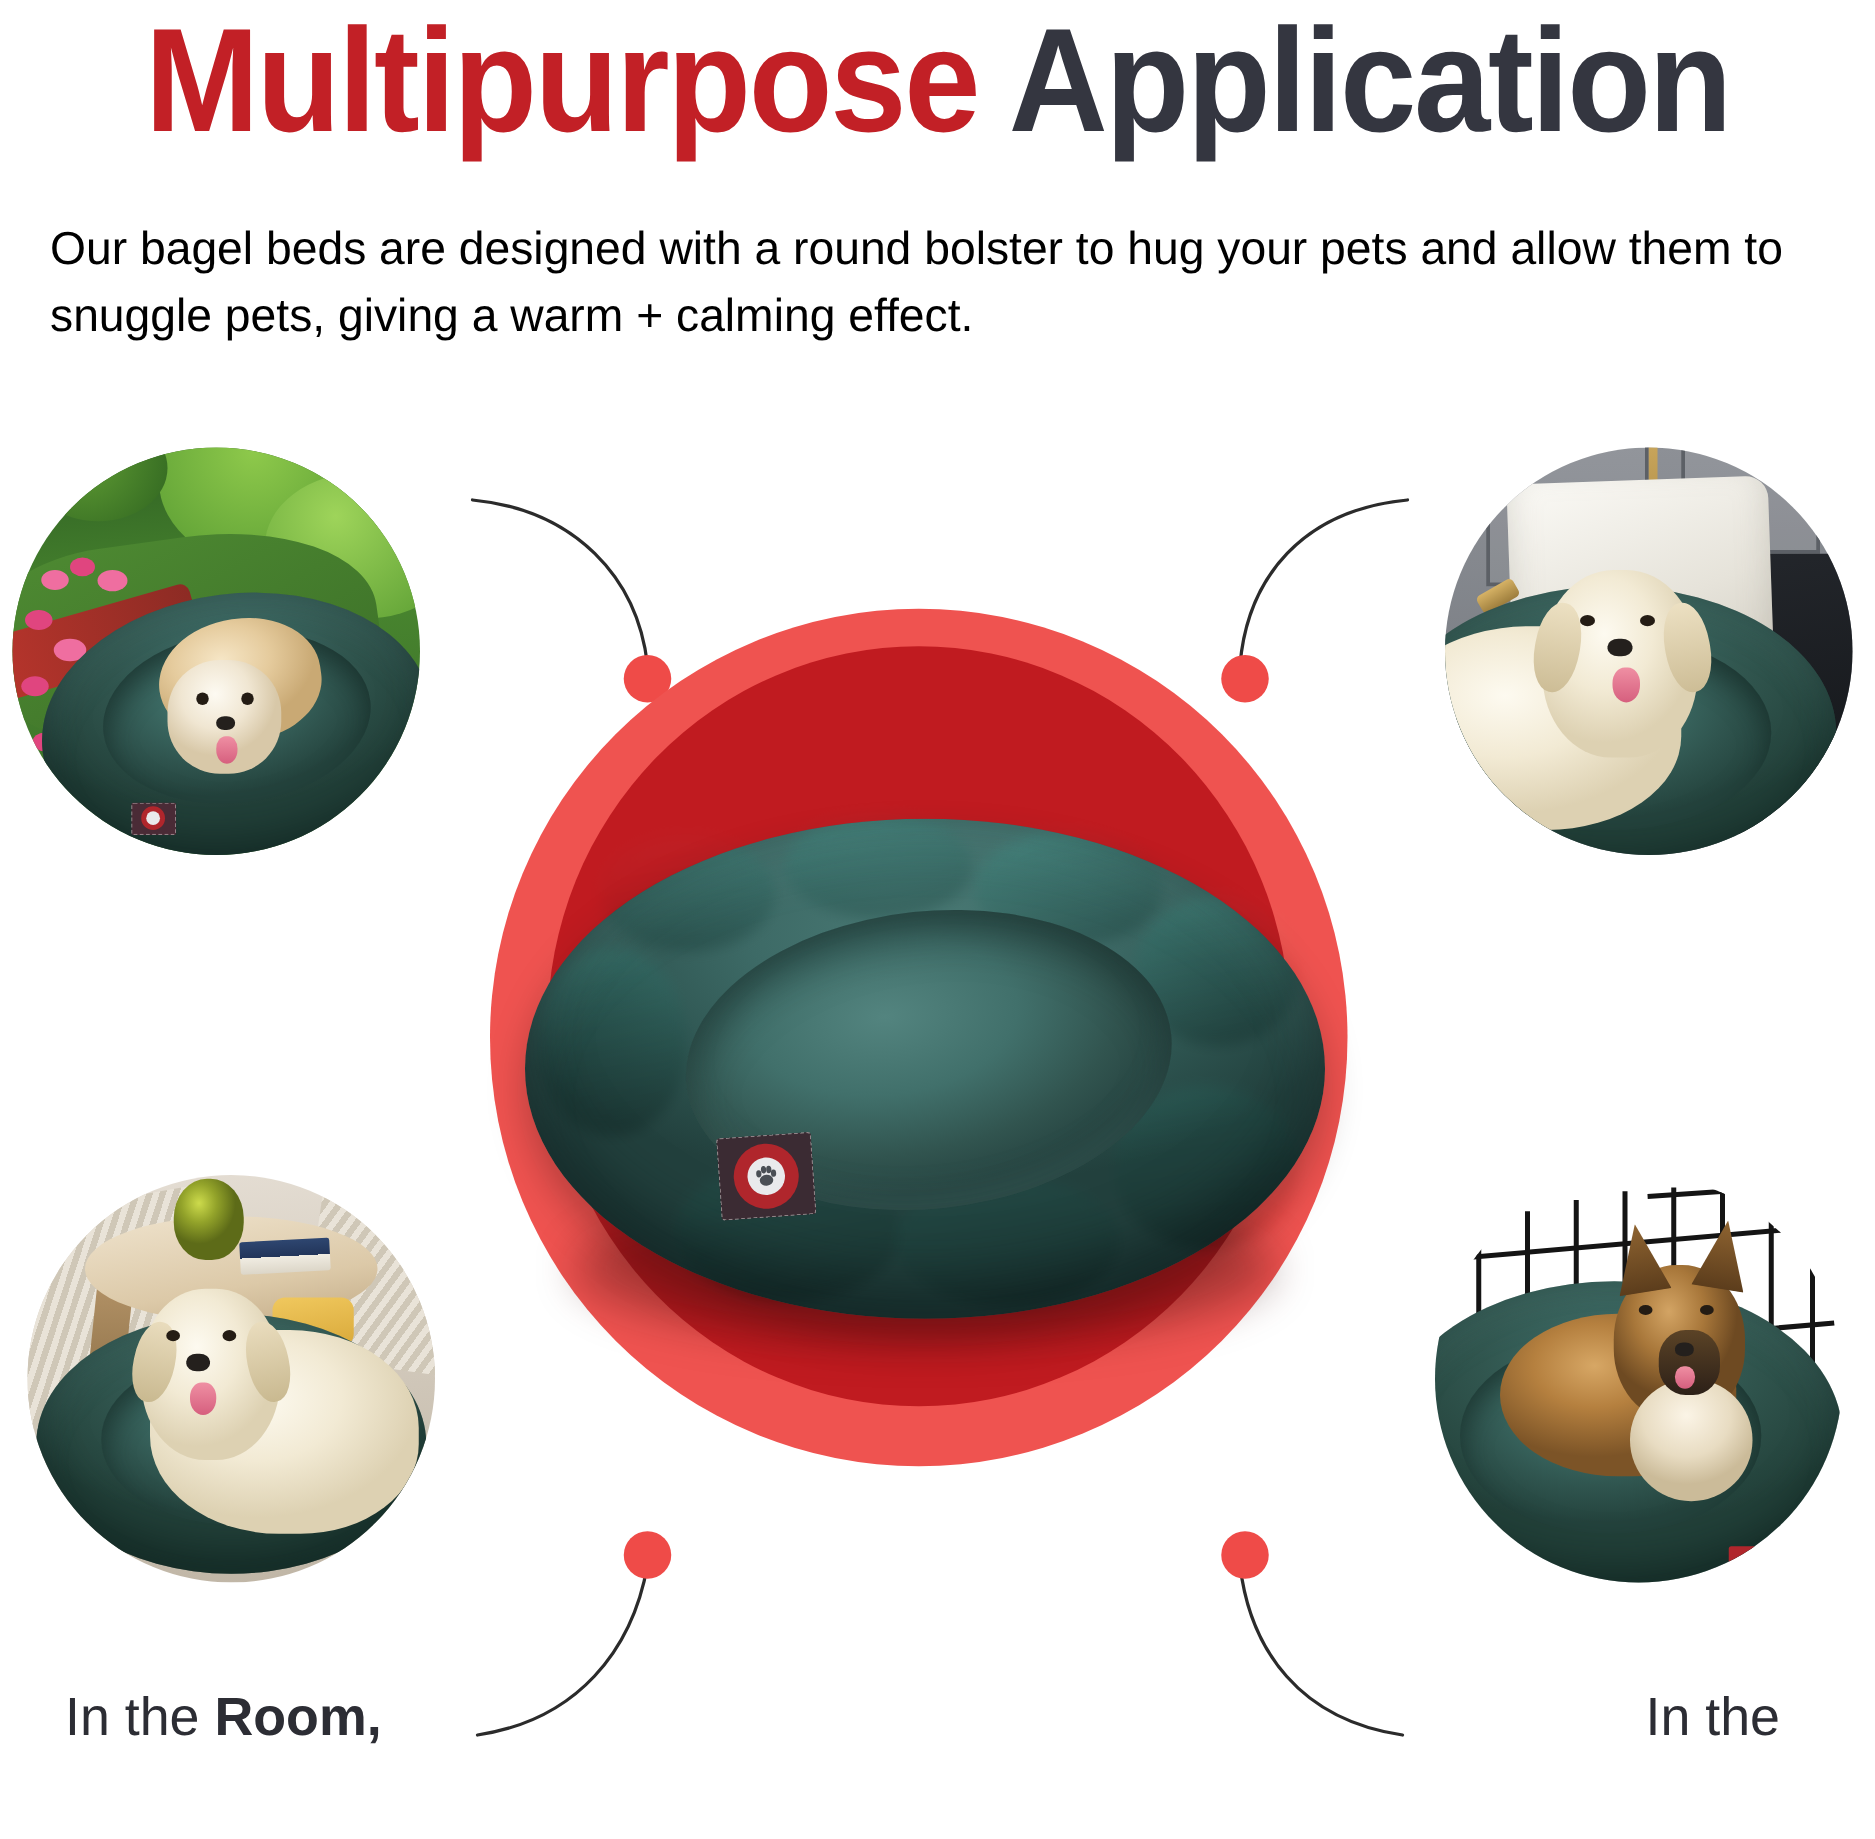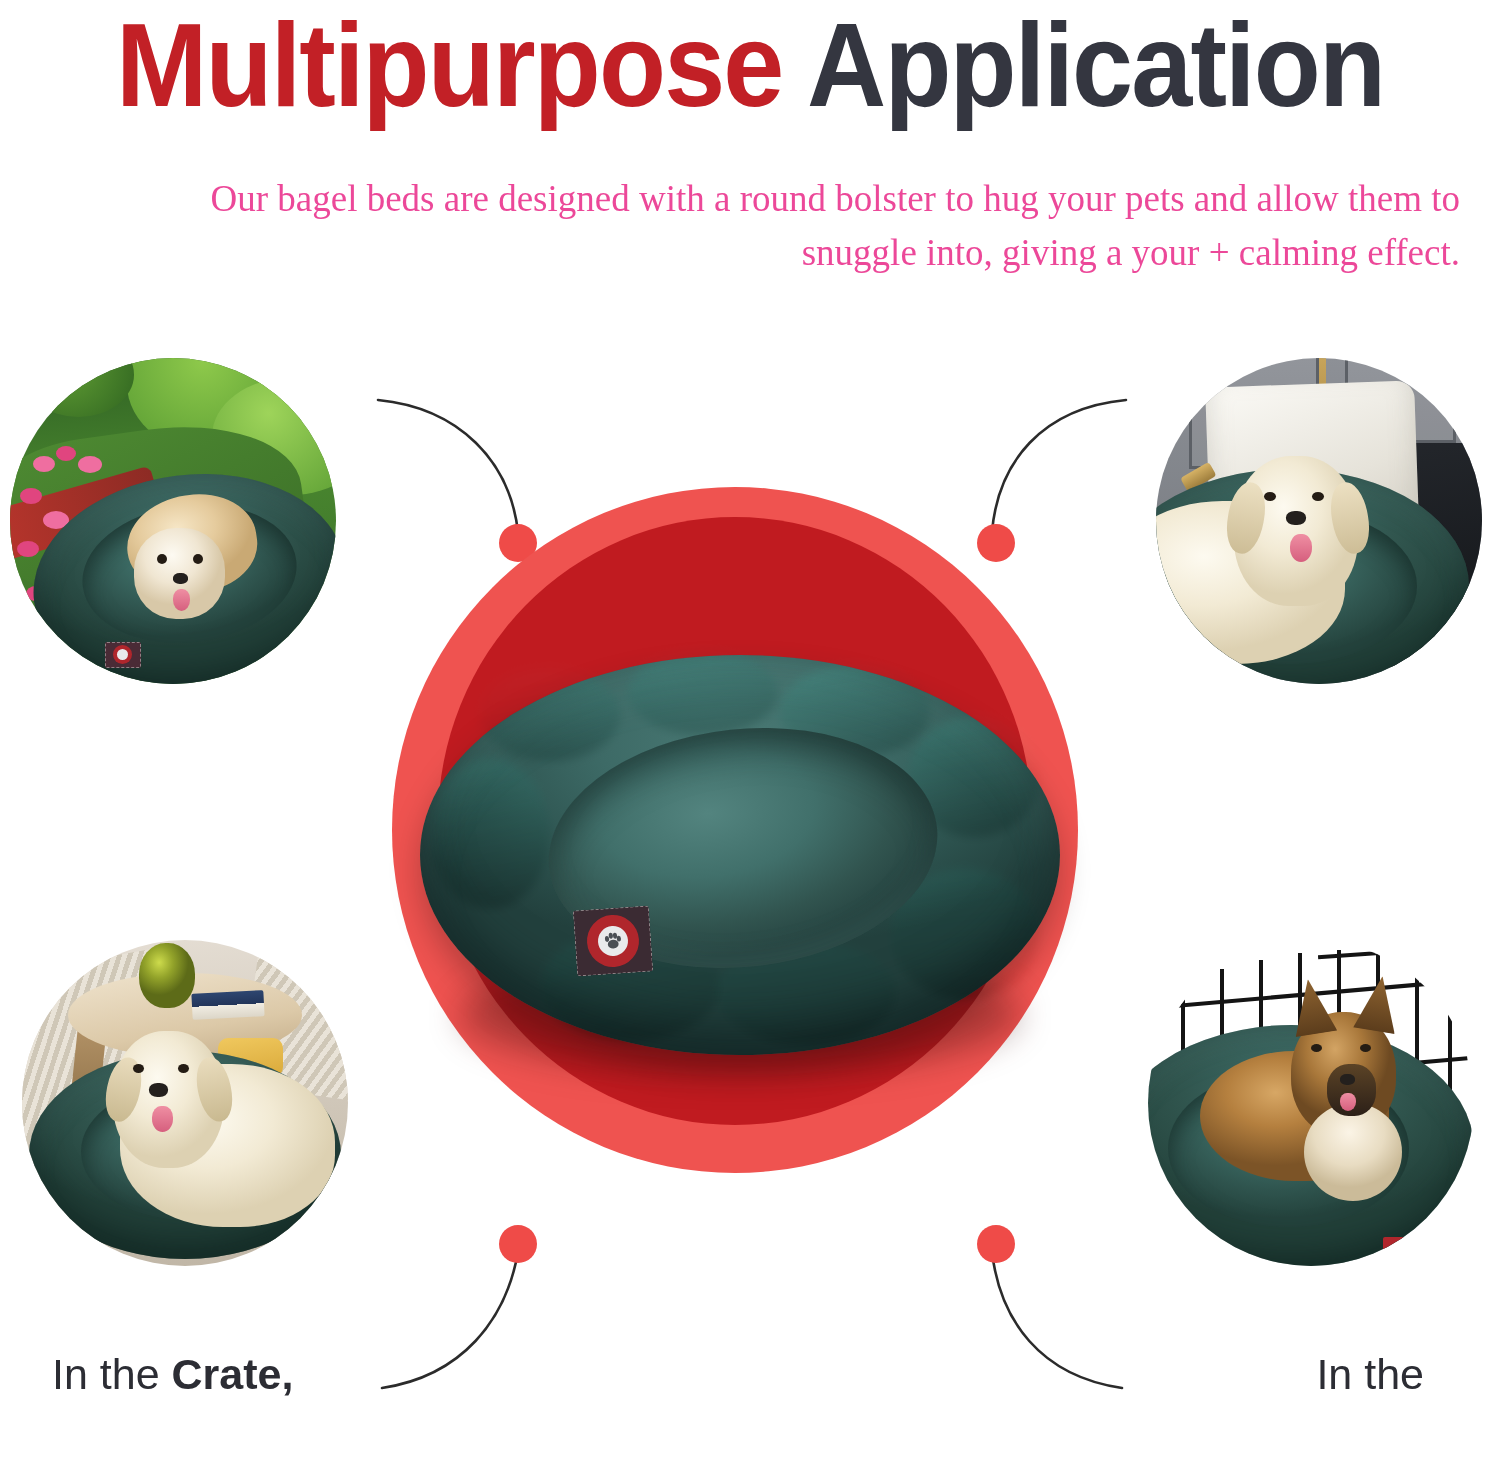--- a/index.html
+++ b/index.html
@@ -37,25 +37,25 @@
   }
   .headline .kw-red   { color: #C22026; }
   .headline .kw-dark  { color: #343640; }
 
   .subtitle {
     position: absolute;
     top: 172px;
     left: 50%;
     transform: translateX(-50%);
     width: 1420px;
-    text-align: right;
-    font-family: Liberation Serif, serif;
+    text-align: left;
+    font-family: Liberation Sans, sans-serif;
     font-size: 37px;
     line-height: 54px;
-    color: #ec4899;
+    color: #000000;
   }
 
   
   .center-stage {
     position: absolute;
     left: 392px;
     top: 487px;
     width: 686px;
     height: 686px;
   }
@@ -266,21 +266,21 @@
 
 <div id="page">
 
   <div class="headline">
     <span class="kw-red">Multipurpose</span>
     <span class="kw-dark">Application</span>
   </div>
 
   <div class="subtitle">
     <div>Our bagel beds are designed with a round bolster to hug your pets and allow them to</div>
-    <div>snuggle into, giving a your + calming effect.</div>
+    <div>snuggle pets, giving a warm + calming effect.</div>
   </div>
 
   <svg class="connectors" width="1500" height="1471" viewBox="0 0 1500 1471">
     <path d="M 378 400 C 460 408 510 462 518 532" fill="none" stroke="#2b2b2b" stroke-width="2.6" stroke-linecap="round"></path>
     <path d="M 1126 400 C 1042 408 998 462 992 532" fill="none" stroke="#2b2b2b" stroke-width="2.6" stroke-linecap="round"></path>
     <path d="M 382 1388 C 462 1376 506 1320 518 1252" fill="none" stroke="#2b2b2b" stroke-width="2.6" stroke-linecap="round"></path>
     <path d="M 1122 1388 C 1040 1376 1000 1320 992 1252" fill="none" stroke="#2b2b2b" stroke-width="2.6" stroke-linecap="round"></path>
 
     <circle cx="518" cy="543" r="19" fill="#EF4B48"></circle>
     <circle cx="996" cy="543" r="19" fill="#EF4B48"></circle>
@@ -447,21 +447,21 @@
 
       <div style="position:absolute; left:72%; top:91%; width:24px; height:18px; background:#b0262c;
                   border-radius:2px;"></div>
     </div>
   </div>
 
 
 
   <div class="caption bl">
     <span class="ln">
-      <span>In the </span><b>Crate,</b>
+      <span>In the </span><b>Room,</b>
     </span>
   </div>
 
   <div class="caption br">
     <span class="ln">
       <span>In the</span>
     </span>
   </div>
 
 </div>

